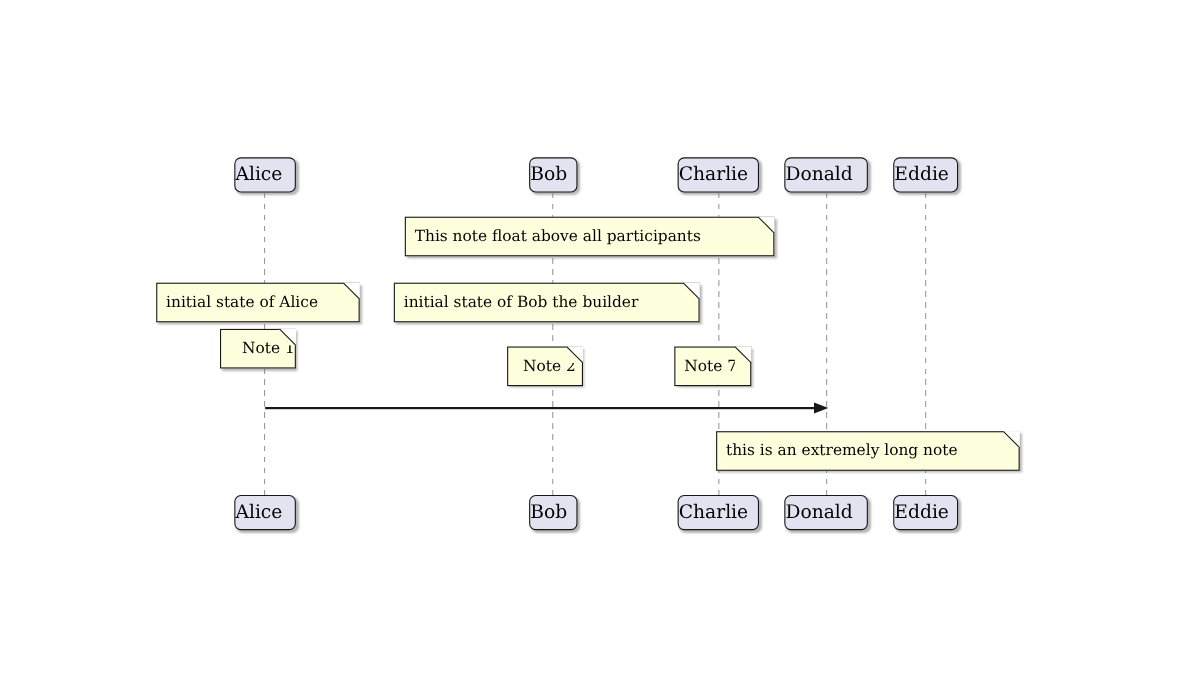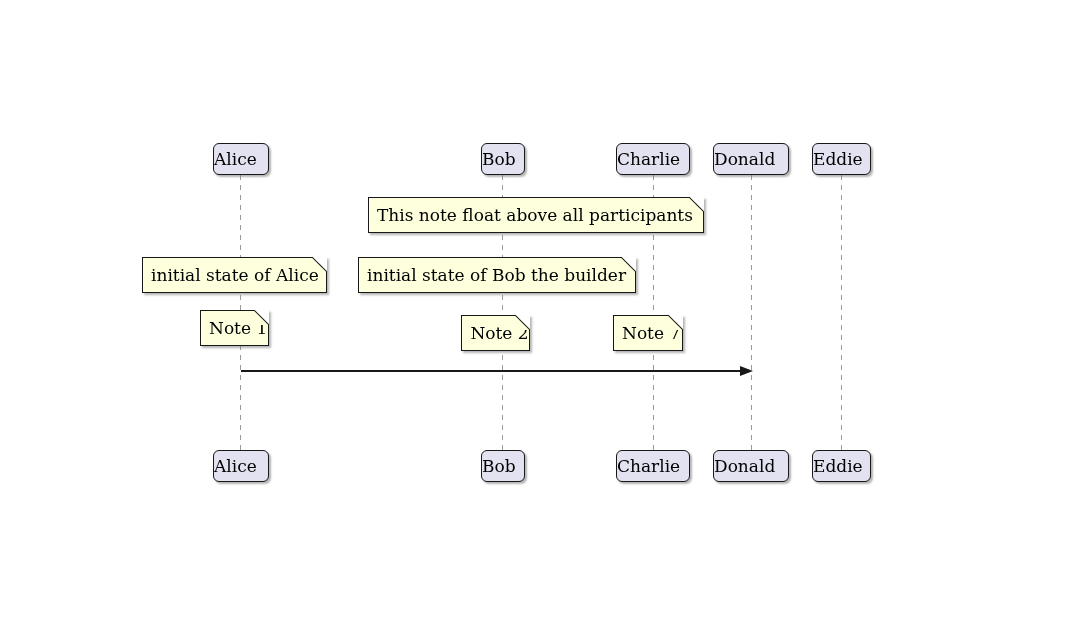--- a/index.html
+++ b/index.html
@@ -39,21 +39,21 @@
   }
   
   .note {
     position: absolute;
     height: 34px;
     background: #FEFFDD;
     border: 1px solid #181818;
     display: flex;
     align-items: center;
     padding-left: 8px;
-    font-size: 17px;
+    font-size: 14px;
     line-height: 1;
     white-space: nowrap;
     box-shadow: 2px 2px 2px rgba(120,120,120,0.55);
     z-index: 4;
   }
   .note::before {
     
     content: "";
     position: absolute;
     top: -1px;
@@ -145,23 +145,26 @@
 
   <div class="note" style="left:368px; top:197px; width:326px;">
     <span>This note float above all participants</span>
   </div>
   <div class="note" style="left:142px; top:257px; width:175px;">
     <span>initial state of Alice</span>
   </div>
   <div class="note" style="left:358px; top:257px; width:268px;">
     <span>initial state of Bob the builder</span>
   </div>
-  <div class="note" style="left:200px; top:310px; width:59px;">
+  <div class="note" style="left:200px; top:299px; width:59px;justify-content:flex-end;">
     <span>Note 1</span>
   </div>
   <div class="note" style="left:461px; top:315px; width:59px;justify-content:center;">
     <span>Note 2</span>
   </div>
   <div class="note" style="left:613px; top:315px; width:60px;">
     <span>Note 7</span>
   </div>
+  <div class="note" style="left:651px; top:392px; width:266px;">
+    <span>this is an extremely long note</span>
+  </div>
 
 </div>
 
 </body></html>

